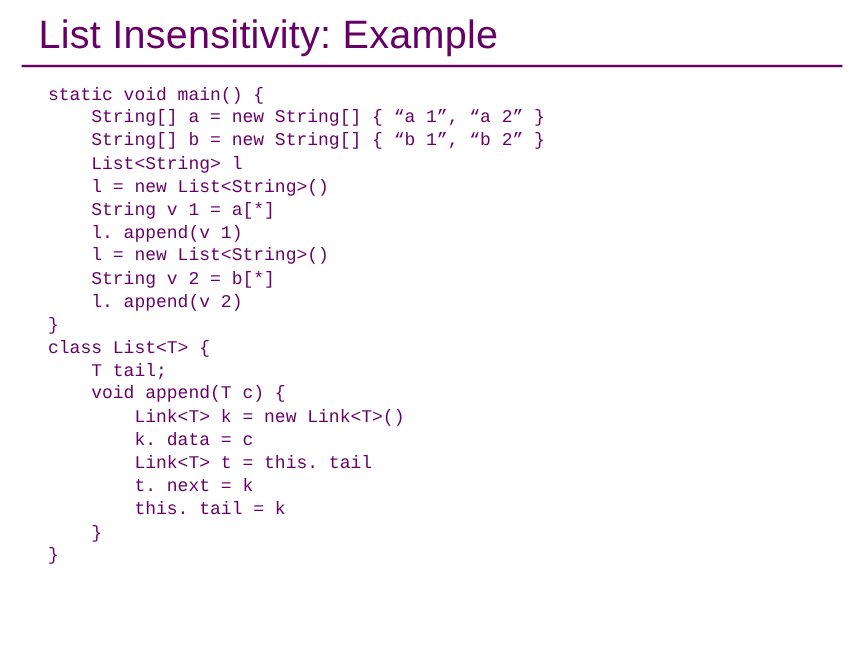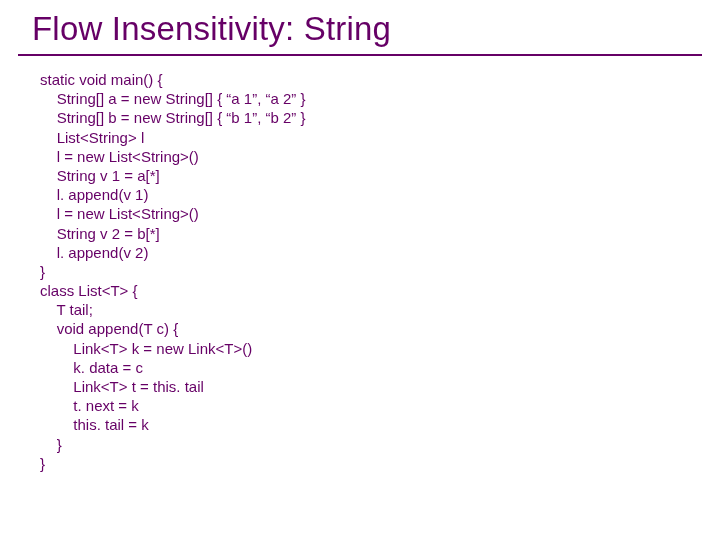--- a/index.html
+++ b/index.html
@@ -23,33 +23,33 @@
     padding: 0 0 6px 14px;
   }
   .title {
     font-size: 33px;
     color: #660066;
     font-weight: 400;
     letter-spacing: 0.2px;
   }
   .code-block {
     margin-left: 40px;
-    font-family: Liberation Sans, sans-serif;
+    font-family: Liberation Mono, monospace;
     font-size: 15px;
     line-height: 1.28;
     color: #660066;
     white-space: pre;
   }
 </style>
 </head>
 <body>
 
 <div class="slide">
   <div class="title-wrap">
-    <div class="title">Flow Insensitivity: String</div>
+    <div class="title">List Insensitivity: Example</div>
   </div>
   <div class="code-block">static void main() {
     String[] a = new String[] { “a 1”, “a 2” }
     String[] b = new String[] { “b 1”, “b 2” }
     List&lt;String&gt; l
     l = new List&lt;String&gt;()
     String v 1 = a[*]
     l. append(v 1)
     l = new List&lt;String&gt;()
     String v 2 = b[*]

